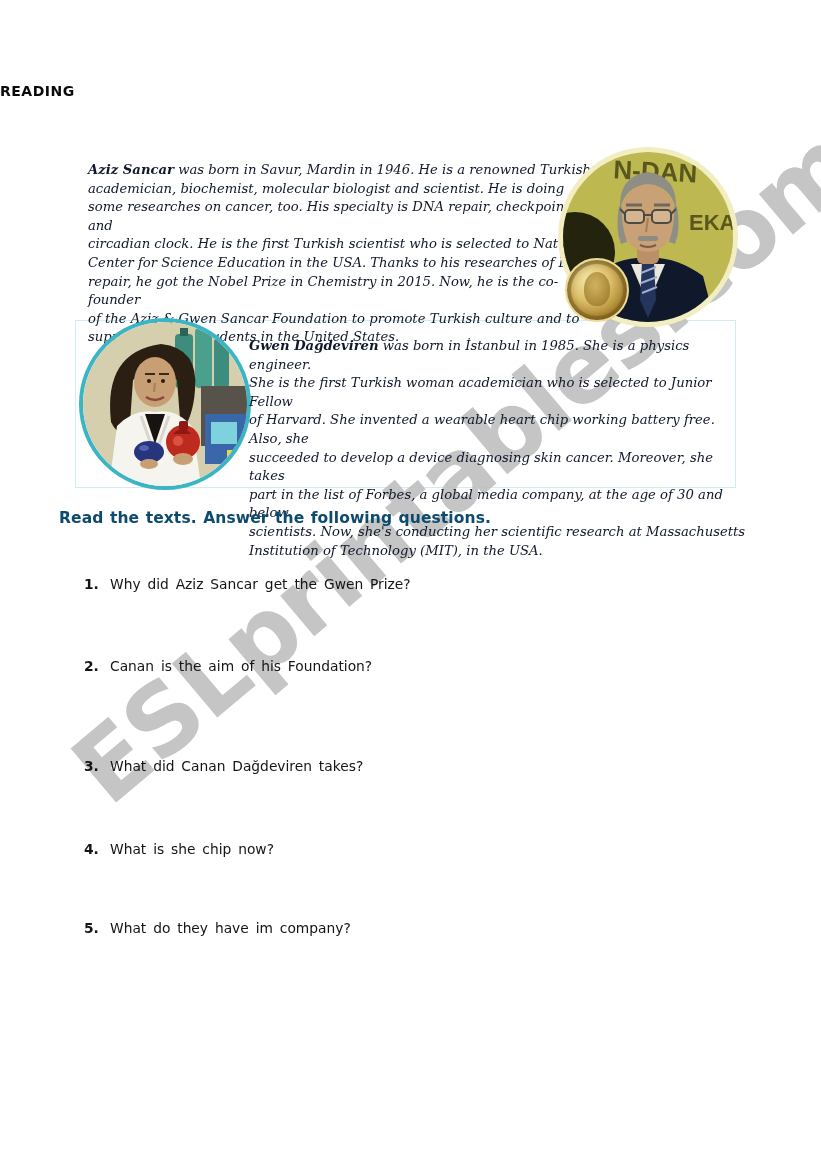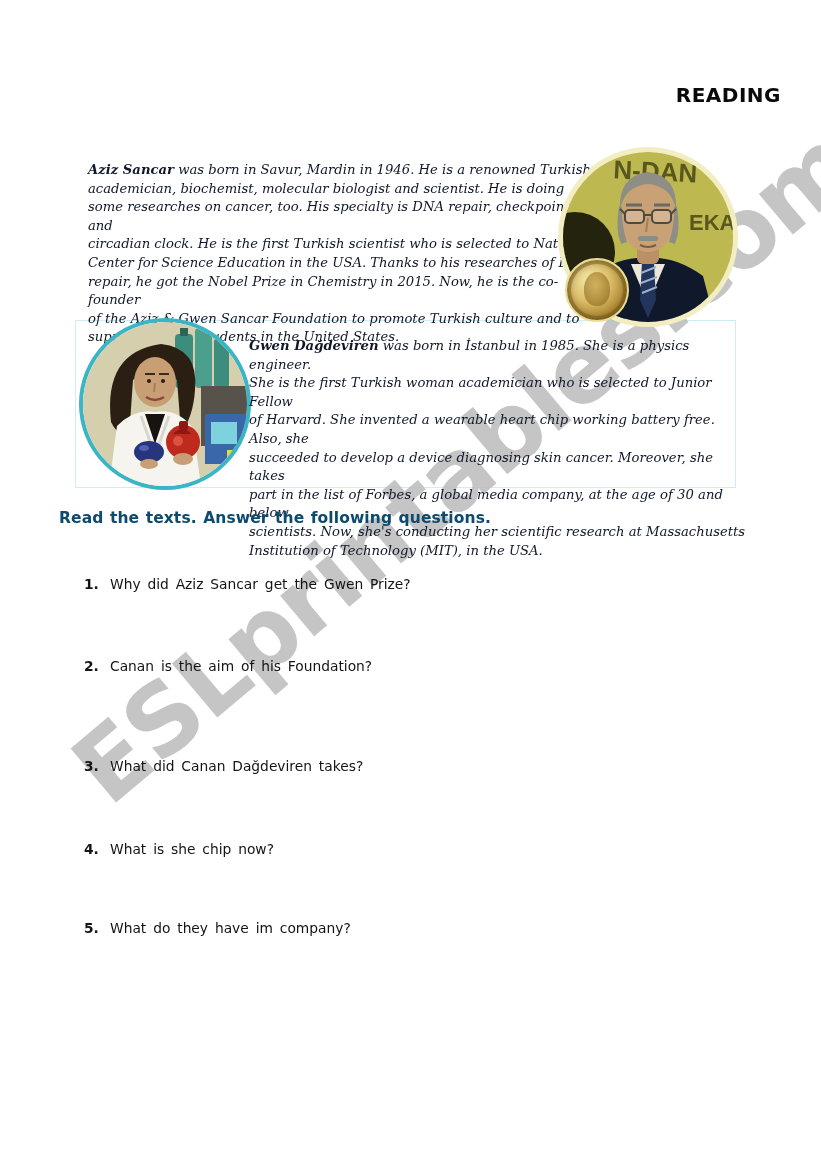--- a/index.html
+++ b/index.html
@@ -14,22 +14,22 @@
     position:absolute; left:88px; top:728px; z-index:2;
     font-family:"DejaVu Sans", sans-serif; font-weight:bold;
     font-size:97px; letter-spacing:-2px; color:#bcbcbc; opacity:0.85;
     transform:rotate(-40deg); transform-origin:0 50%;
     white-space:nowrap; line-height:110px; height:110px;
     pointer-events:none;
   }
   
   .title {
     position:absolute; top:83px; left:0; width:781px; z-index:3;
-    text-align:right; font-family:"DejaVu Sans", sans-serif;
-    font-weight:bold; font-size:20px; color:#0a0a0a; letter-spacing:0.5px;
+    text-align:left; font-family:"DejaVu Sans", sans-serif;
+    font-weight:bold; font-size:14px; color:#0a0a0a; letter-spacing:0.5px;
   }
   
   .para {
     position:absolute; z-index:3;
     font-family:"DejaVu Serif", serif; font-size:13.2px; line-height:18.6px;
     color:#0f172a; white-space:pre-line; letter-spacing:0px;font-style:italic;
   }
   .para .pname { font-weight:bold; }
   .para1 { left:88px; top:161px; width:505px; }
   .para2 { left:249px; top:337px; width:500px; }

